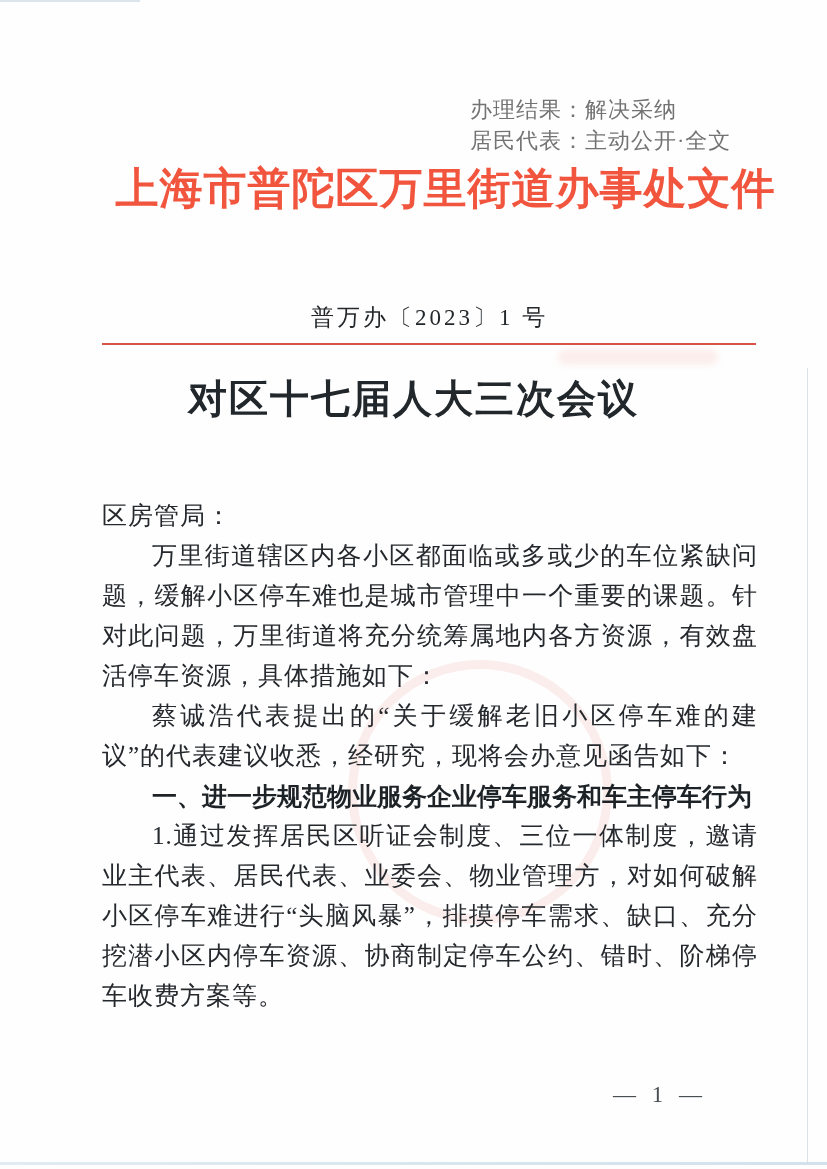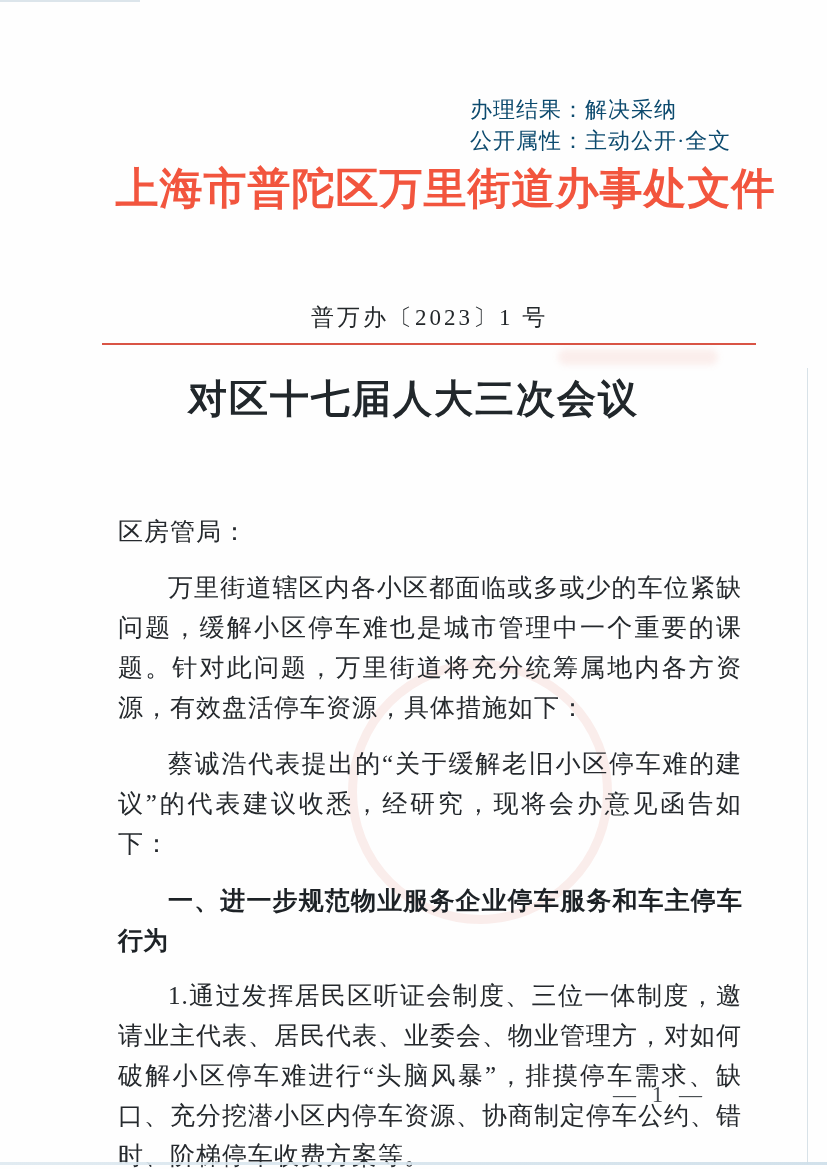--- a/index.html
+++ b/index.html
@@ -12,21 +12,21 @@
   }
   .page {
     position: absolute; left: 0; top: 0;
     width: 827px; height: 1169px;
     background: #fefefe;
   }
   
   .admin-info {
     position: absolute; left: 470px; top: 94px;
     font-size: 22px; line-height: 31px;
-    color: #0c4a6e; letter-spacing: 1px;
+    color: #737373; letter-spacing: 1px;
     white-space: nowrap;
   }
   
   .issuer {
     position: absolute; left: 0; top: 160px; width: 100%;
     margin: 0; text-align: center;
     font-size: 43px; font-weight: bold;
     color: #f2553e; letter-spacing: 1px;
     white-space: nowrap;
     padding-left: 32px;
@@ -69,21 +69,21 @@
   }
   
   .body-text {
     position: absolute; left: 102px; top: 496px;
     width: 656px;
     font-size: 25px; line-height: 40px;
     color: #25292d;
     text-align: justify;
     letter-spacing: 1px;
   }
-  .body-text p { margin: 16px; text-indent: 2em; }
+  .body-text p { margin: 0; text-indent: 2em; }
   .body-text p.no-indent { text-indent: 0; }
   .body-text p.heading {
     font-weight: bold;
     font-family: Liberation Sans, sans-serif;
     letter-spacing: 0;
     color: #1d2226;
   }
   
   .page-number {
     position: absolute; left: 560px; top: 1082px;
@@ -108,21 +108,21 @@
     background: linear-gradient(to right, rgba(222,233,240,0.9), rgba(205,222,233,0.9));
   }
 </style>
 </head>
 <body>
 
 <div class="page">
 
   <div class="admin-info">
     <div>办理结果：解决采纳</div>
-    <div>公开属性：主动公开·全文</div>
+    <div>居民代表：主动公开·全文</div>
   </div>
 
   <h1 class="issuer">上海市普陀区万里街道办事处文件</h1>
 
   <div class="doc-no">普万办〔2023〕1 号</div>
 
   <div class="red-rule"></div>
   <div class="ink-bleed"></div>
 
   <div class="doc-title">

